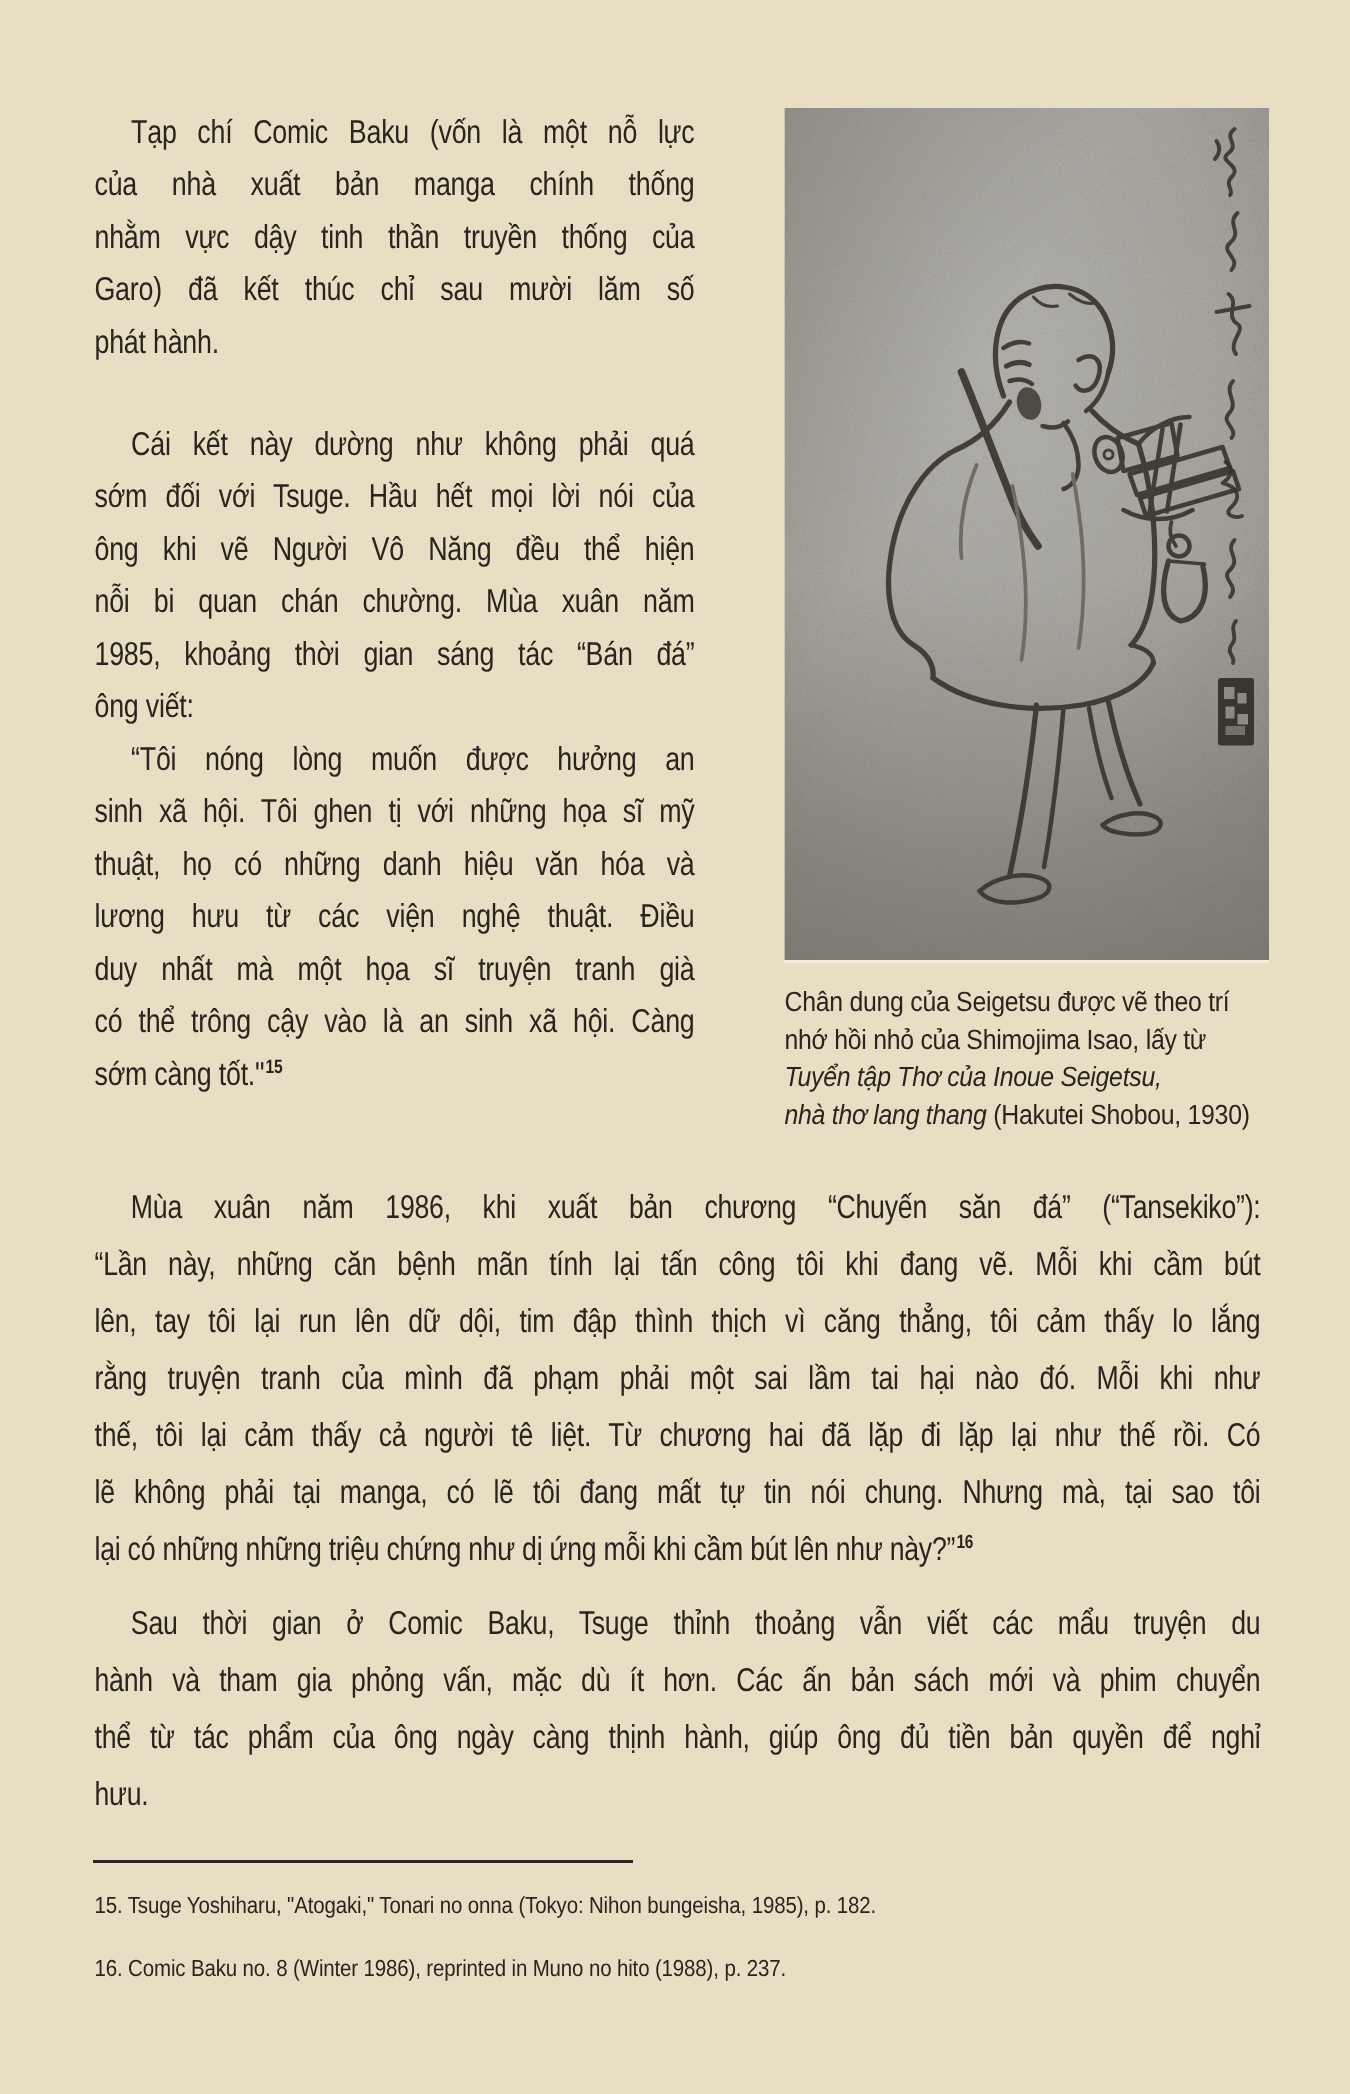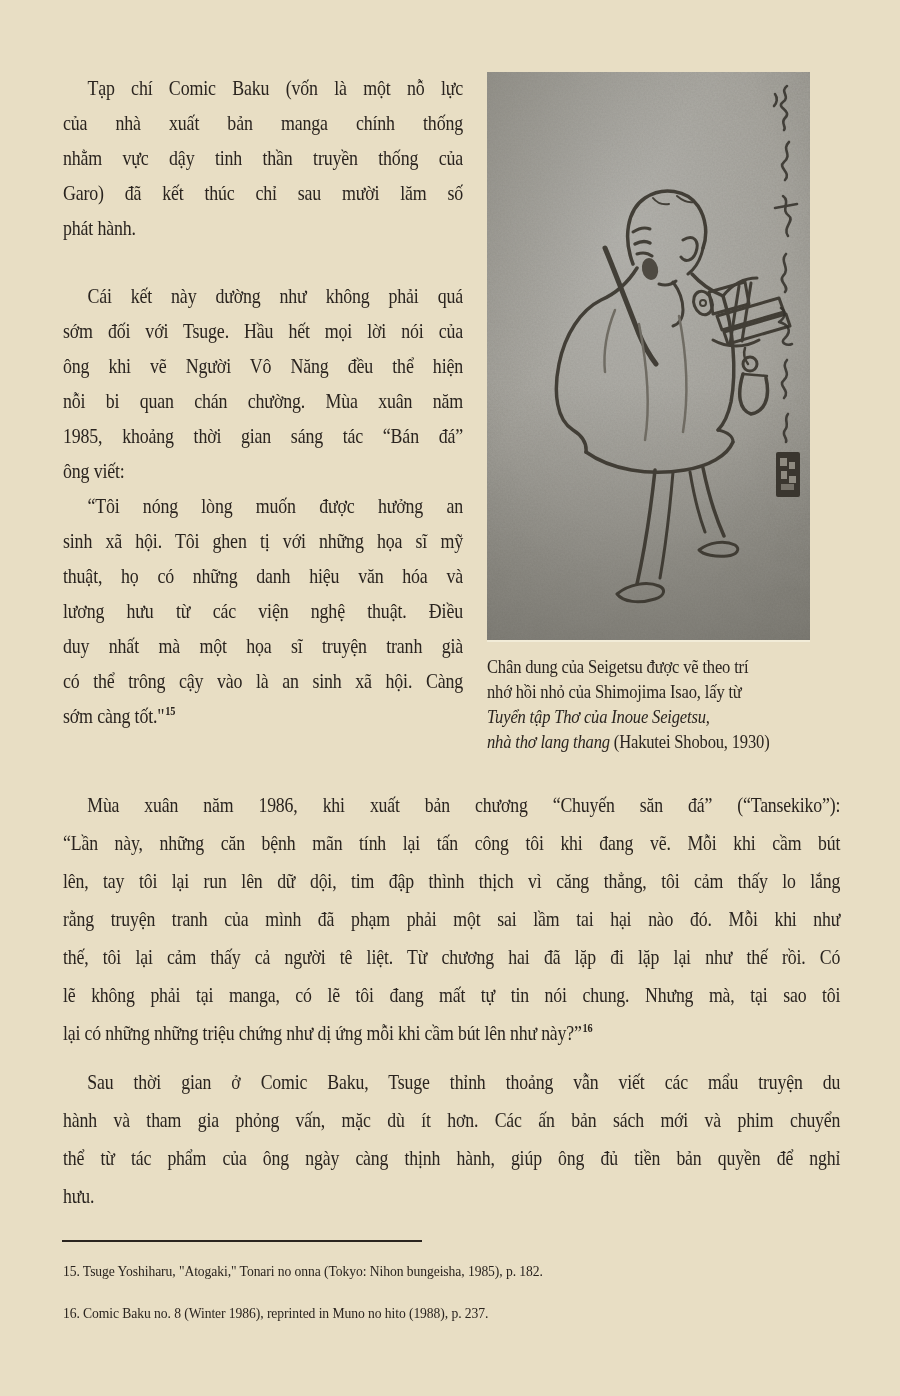--- a/index.html
+++ b/index.html
@@ -6,39 +6,39 @@
     --page-bg:#e8dec4;
     --text-color:#2a241f;
     --divider-color:#2a241f;
   }
   html,body{margin:0;padding:0;}
   body{background:var(--page-bg);}
   .page{
     position:relative;
     width:900px;height:1396px;
     background:var(--page-bg);
-    font-family:Liberation Serif, serif;
+    font-family:Liberation Sans, sans-serif;
     color:var(--text-color);
     overflow:hidden;
   }
   
   .left-col{
     position:absolute;left:63px;top:70px;
     width:492px;
     transform:scaleX(0.813);transform-origin:0 0;
     font-size:22px;line-height:35px;
     letter-spacing:-0.2px;
   }
   .left-col .para{margin:0;}
   .left-col .para + .para-gap{margin-top:33px;}
   .jl{text-align:justify;text-align-last:justify;}
   .ll{text-align:justify;text-align-last:left;}
   .indent{text-indent:30px;}
   
-  .figure-col{position:absolute;left:487px;top:72px;width:340px;}
+  .figure-col{position:absolute;left:523px;top:72px;width:340px;}
   .photo{display:block;border-bottom:2px solid #f2ecd8;}
   .caption{
     margin-top:13px;
     width:374px;transform:scaleX(0.895);transform-origin:0 0;
     font-size:18.5px;line-height:25px;
     letter-spacing:-0.2px;
   }
   .caption .cap-line{white-space:nowrap;}
   .it{font-style:italic;}
   

